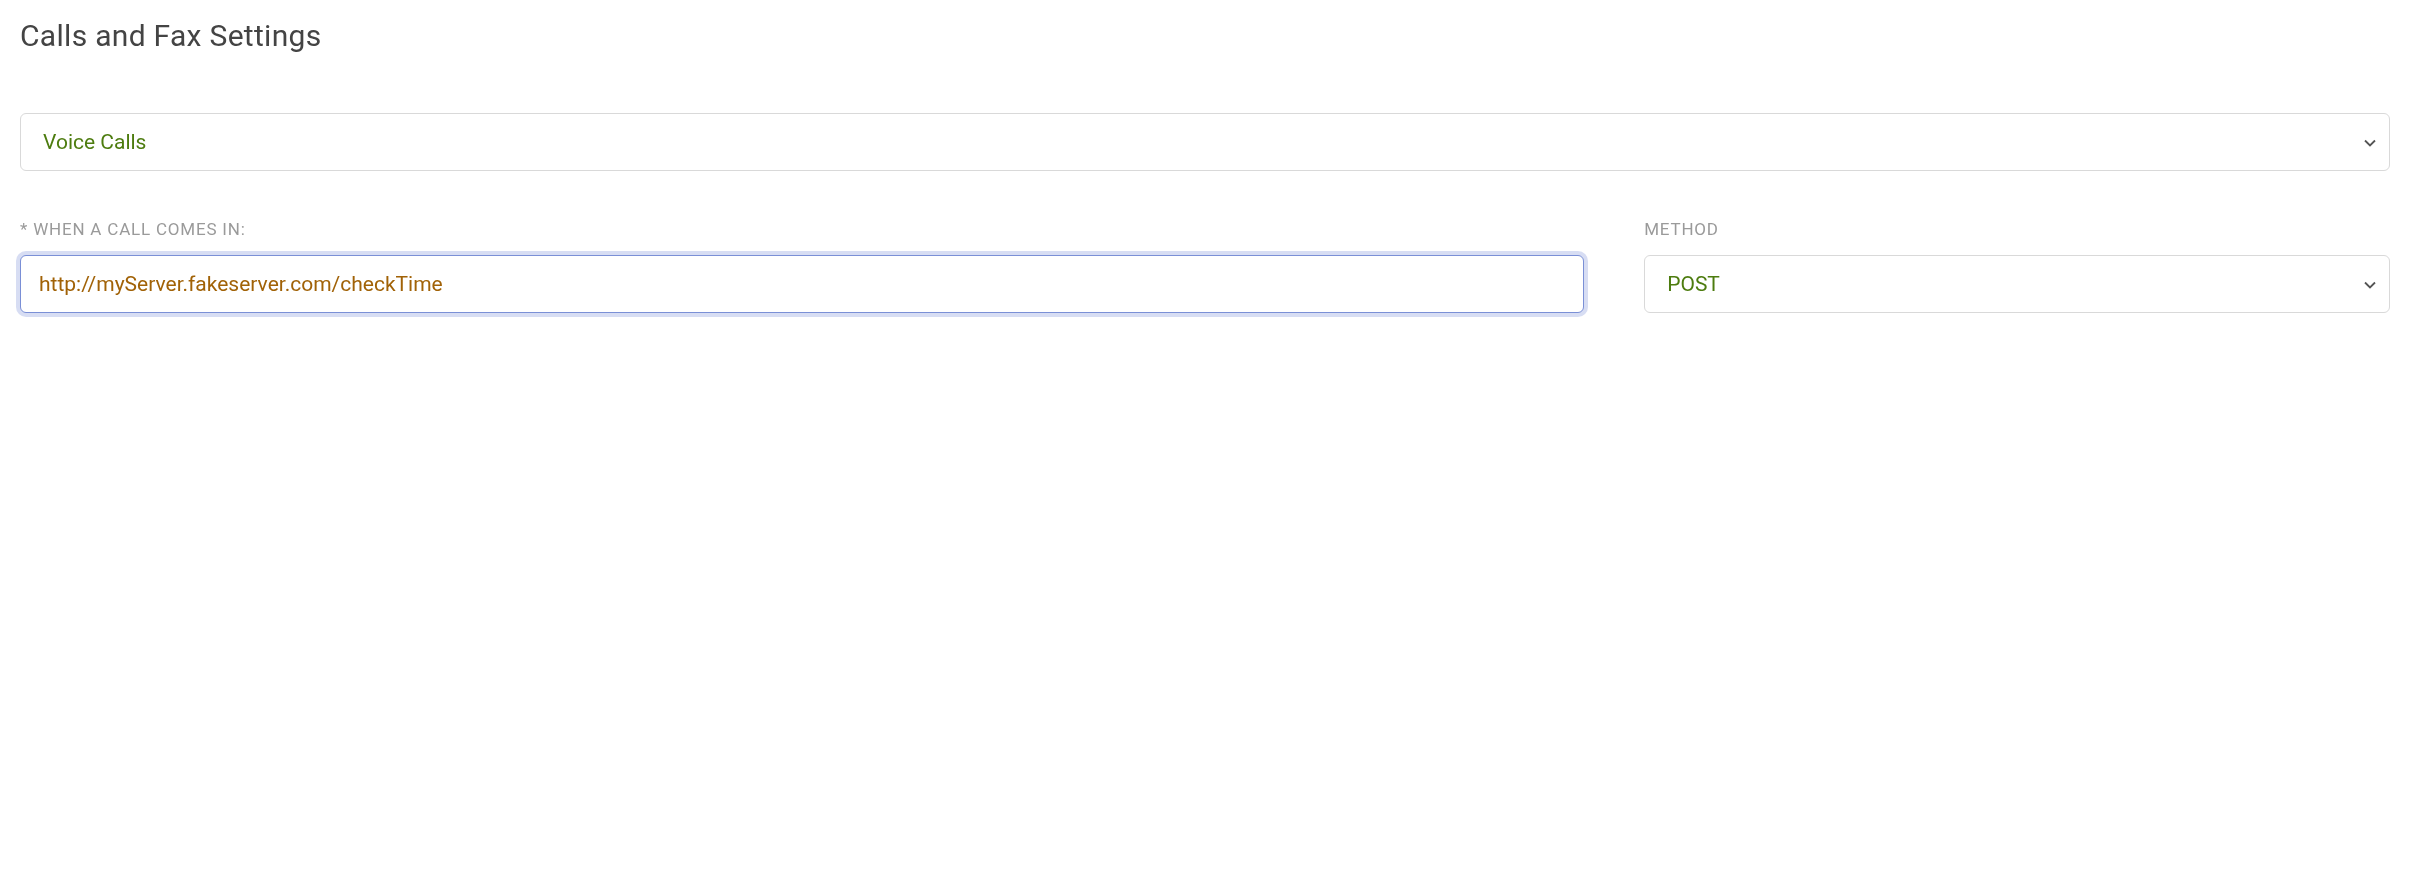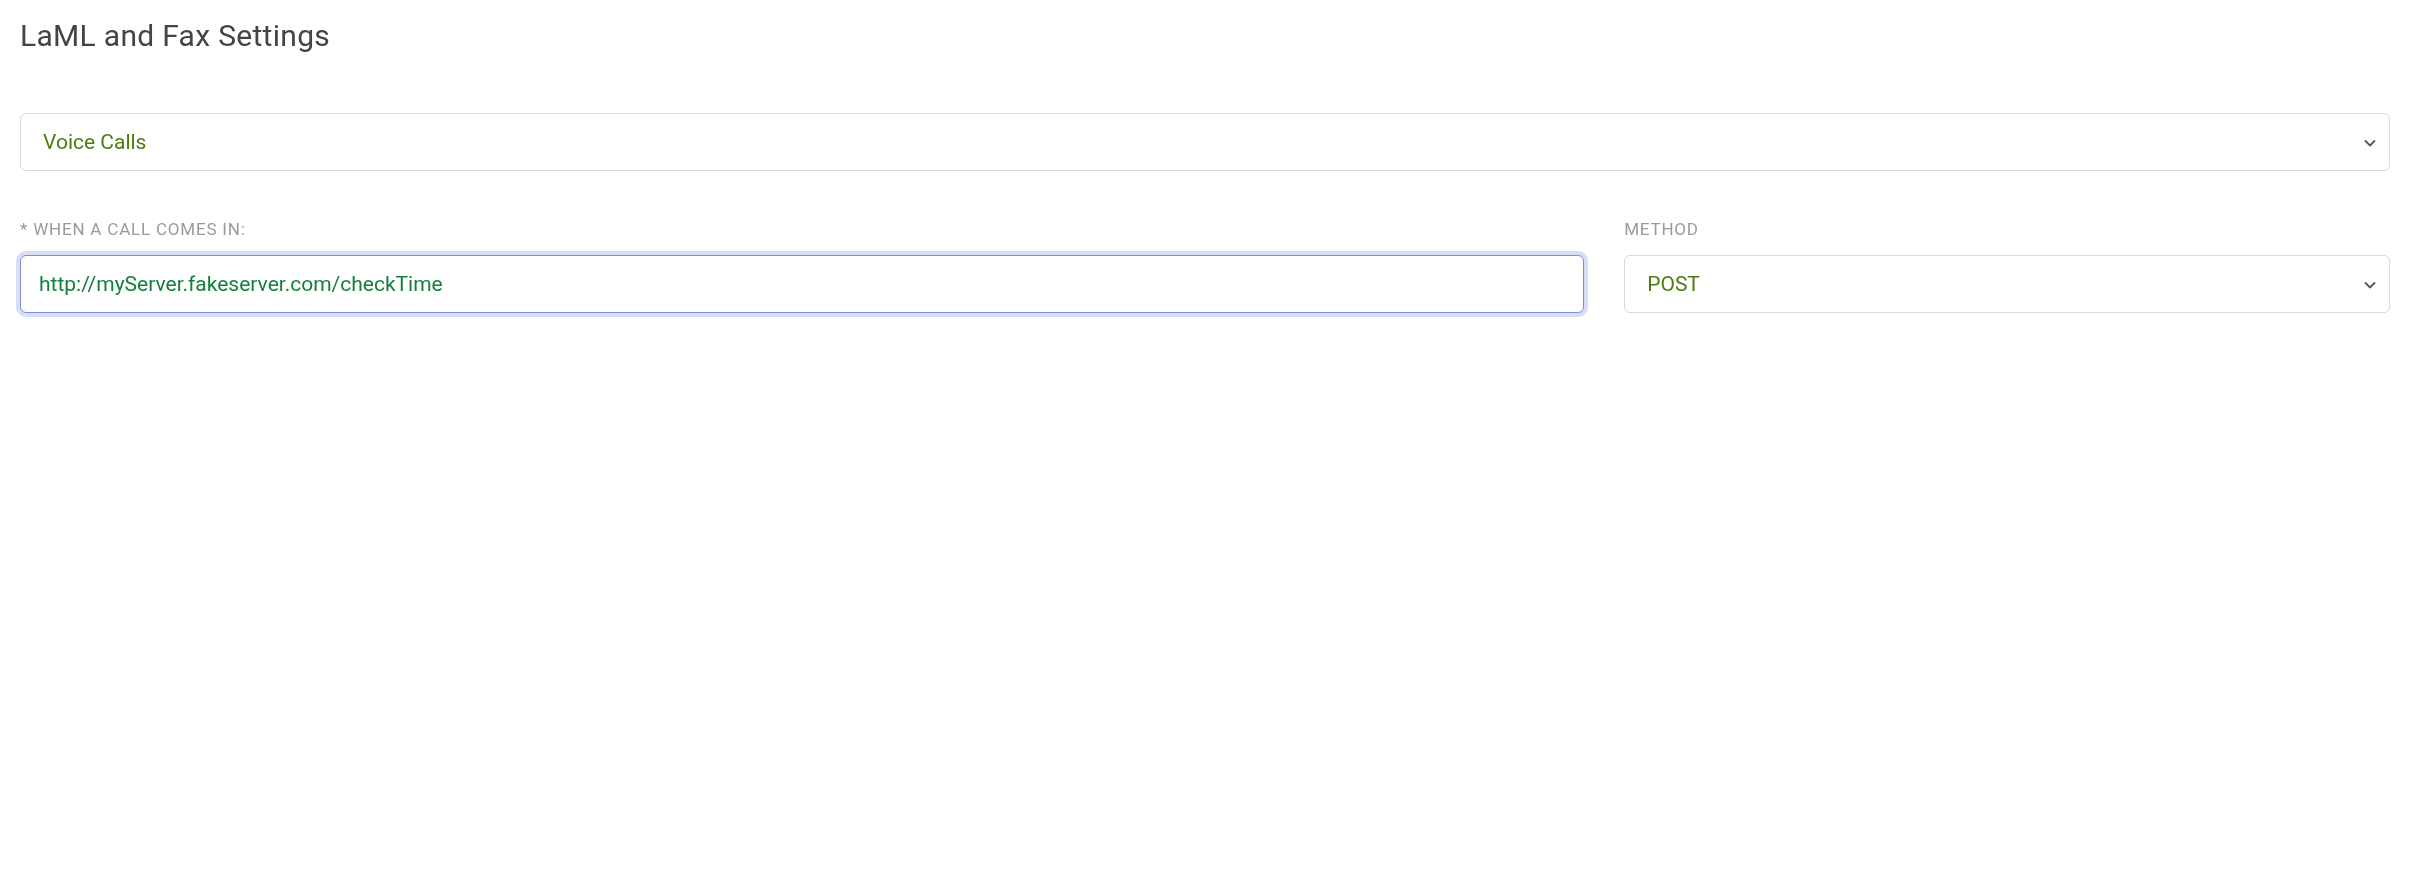--- a/index.html
+++ b/index.html
@@ -56,42 +56,42 @@
       right: 14px;
       top: 50%;
       transform: translateY(-50%);
       pointer-events: none;
     }
     .form-input {
       width: 100%;
       height: 58px;
       padding: 0 18px;
       font-size: 21px;
-      color: #15803d;
+      color: #a16207;
       background: #ffffff;
       border: 1px solid #7a8fd6;
       border-radius: 6px;
       font-family: inherit;
       box-shadow: 0 0 0 4px rgba(122, 143, 214, 0.3);
     }
     .row {
       display: flex;
-      gap: 40px;
+      gap: 60px;
     }
     .col-wide {
       flex: 0 0 66%;
     }
     .col-narrow {
       flex: 1;
     }
   </style>
 </head>
 <body>
 
-<h1 class="page-title">LaML and Fax Settings</h1>
+<h1 class="page-title">Calls and Fax Settings</h1>
 
 <div class="form-group">
   <div class="select-wrapper">
     <select class="form-select">
       <option>Voice Calls</option>
     </select>
     <span class="select-caret">
       <svg width="12" height="8" viewBox="0 0 12 8">
           <path d="M1 1 L6 6 L11 1" stroke="#555" stroke-width="1.8" fill="none"></path>
         </svg>

